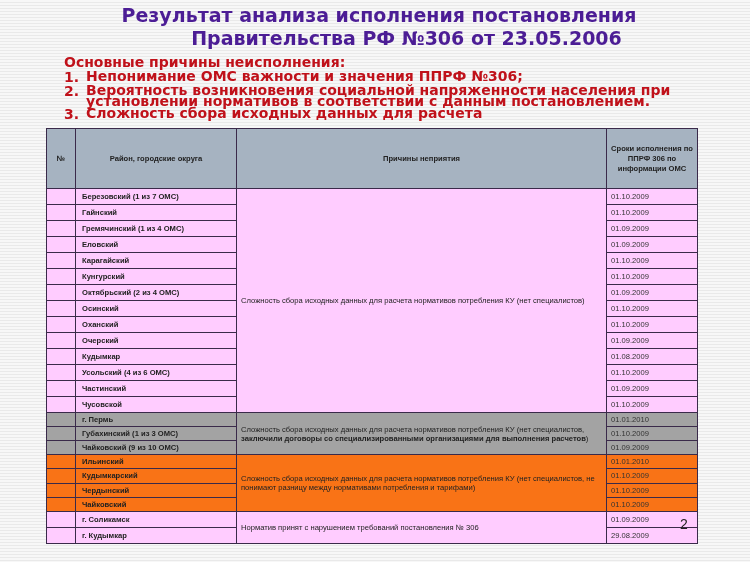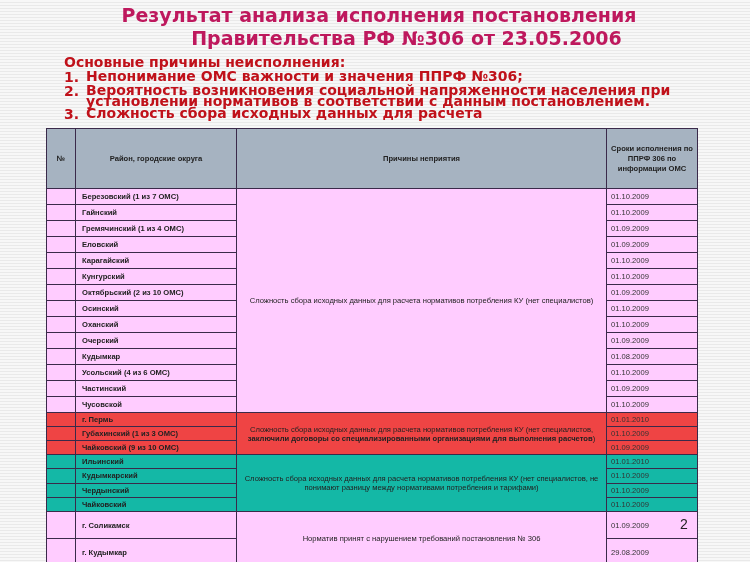--- a/index.html
+++ b/index.html
@@ -5,21 +5,21 @@
   * { box-sizing: border-box; margin: 0; padding: 0; }
   html, body { width: 750px; height: 562px; overflow: hidden; }
   body {
     position: relative;
     font-family: "DejaVu Sans", sans-serif;
     background-color: #f4f4f4;
     background-image: repeating-linear-gradient(to bottom, #f7f7f7 0px, #f7f7f7 2px, #e9e9e9 2px, #e9e9e9 3px);
   }
   .title {
     position: absolute; left: 0; top: 4px; width: 750px;
-    text-align: center; font-weight: bold; color: #be185d;
+    text-align: center; font-weight: bold; color: #4c1d95;
     font-family: "DejaVu Sans", sans-serif;
     font-size: 19px; line-height: 23px;
   }
   .title .l1 { display: block; padding-left: 8px; }
   .title .l2 { display: block; padding-left: 23px; margin-left: 40px; }
   .reasons {
     position: absolute; left: 64px; top: 56px; width: 660px;
     color: #c0111a; font-weight: bold; font-size: 14px; line-height: 12.5px;
   }
   .reasons .head { margin-bottom: 2px; }
@@ -34,25 +34,25 @@
   table.grid td, table.grid th {
     border: 1px solid #3a2a4a; font-size: 7.6px; color: #222;
     padding: 0 4px; vertical-align: middle; overflow: hidden;
   }
   table.grid th {
     background: #a6b3c1; font-weight: bold; height: 60px; text-align: center;
     line-height: 10px; color: #222;
   }
   table.grid td.name { font-weight: bold; text-align: left; padding-left: 6px; white-space: nowrap; }
   table.grid td.date { text-align: left; color: #333; }
-  table.grid td.reason { text-align: center; line-height: 9px; }
+  table.grid td.reason { text-align: left; line-height: 9px; }
   tr.g1 td { background: #ffccff; height: 16px; }
-  tr.g2 td { background: #ef4444; height: 14px; }
-  tr.g3 td { background: #14b8a6; height: 14.3px; }
-  tr.g4 td { background: #ffccff; height: 27px; }
+  tr.g2 td { background: #a3a3a3; height: 14px; }
+  tr.g3 td { background: #f97316; height: 14.3px; }
+  tr.g4 td { background: #ffccff; height: 16px; }
   .page-num {
     position: absolute; left: 680px; top: 516px;
     font-family: "Liberation Sans", sans-serif; font-size: 14px; color: #222;
   }
 </style>
 </head>
 <body>
 
 <div class="title">
   <span class="l1">Результат анализа исполнения постановления</span>
@@ -118,21 +118,21 @@
         <td class="name">Карагайский</td>
         <td class="date">01.10.2009</td>
       </tr>
     <tr class="g1">
         <td></td>
         <td class="name">Кунгурский</td>
         <td class="date">01.10.2009</td>
       </tr>
     <tr class="g1">
         <td></td>
-        <td class="name">Октябрьский  (2 из 10 ОМС)</td>
+        <td class="name">Октябрьский  (2 из 4 ОМС)</td>
         <td class="date">01.09.2009</td>
       </tr>
     <tr class="g1">
         <td></td>
         <td class="name">Осинский</td>
         <td class="date">01.10.2009</td>
       </tr>
     <tr class="g1">
         <td></td>
         <td class="name">Оханский</td>

